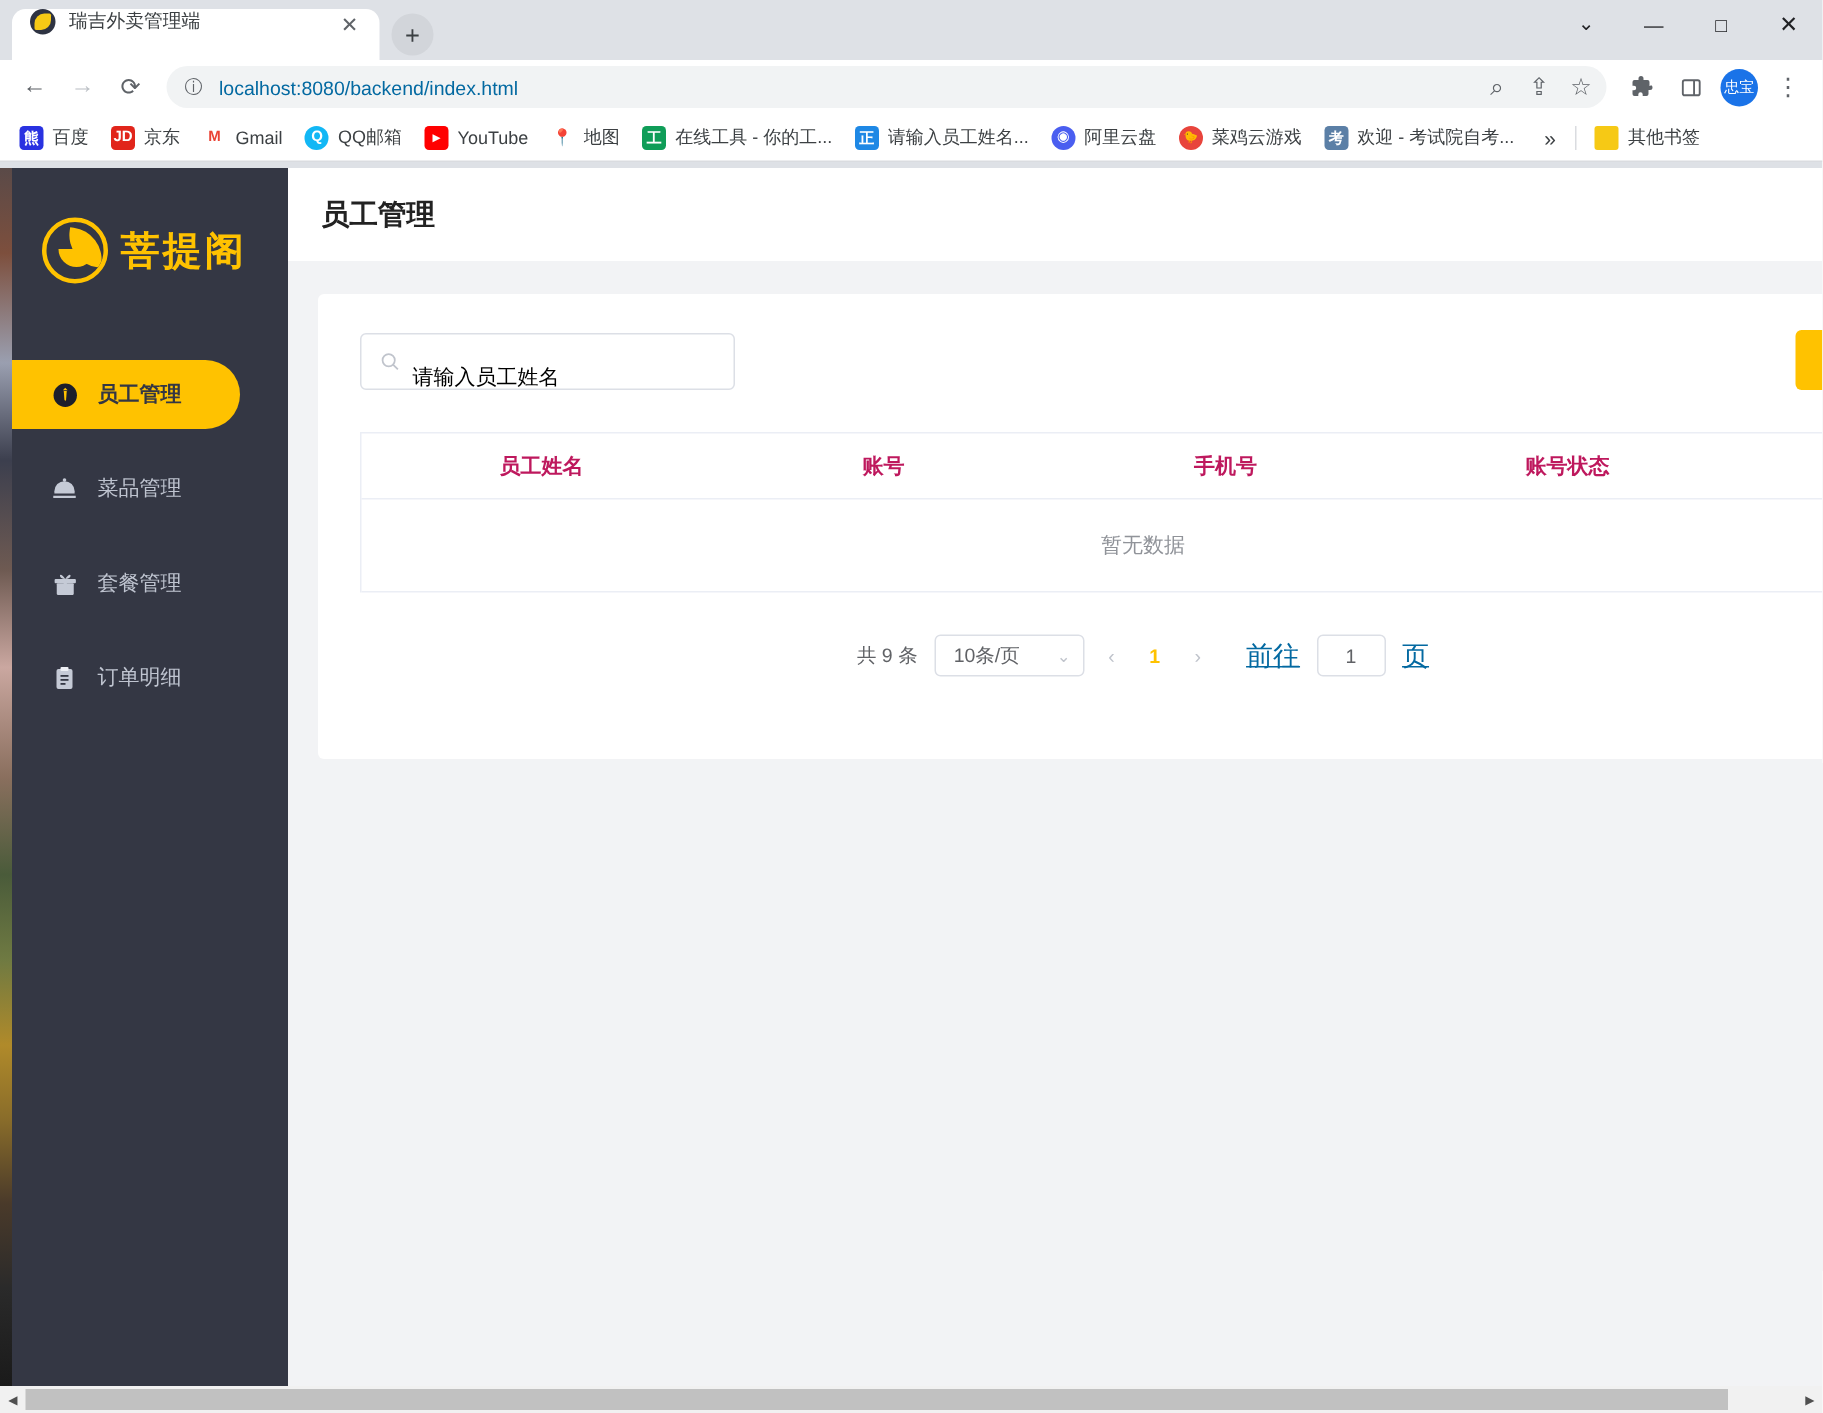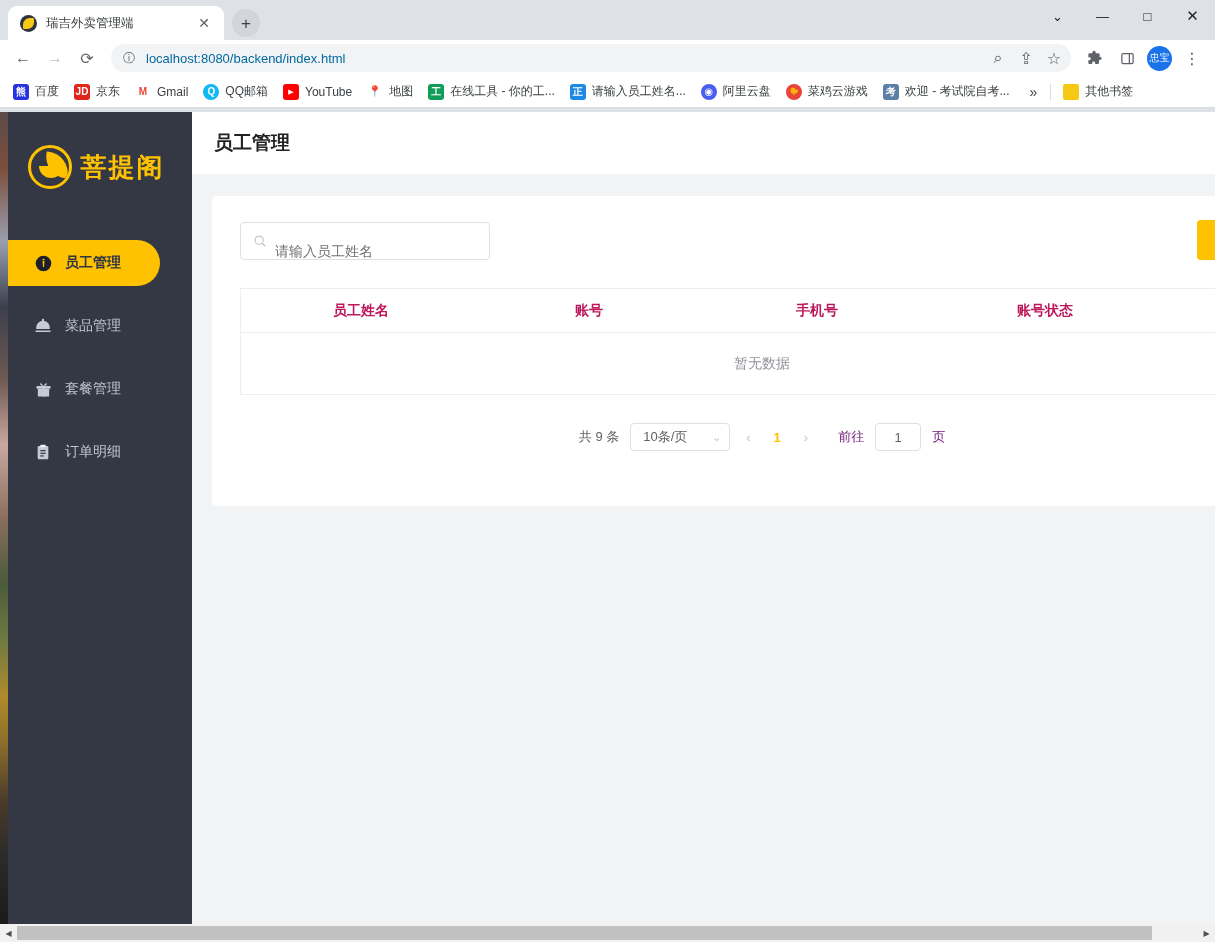--- a/index.html
+++ b/index.html
@@ -8,22 +8,22 @@
     font-family: "Liberation Sans", "DejaVu Sans", sans-serif;
     overflow: hidden; background: #ffffff;
   }
 
   
   .browser { width: 1215px; height: 942px; position: relative; background: #dee1e6; }
 
   .titlebar { height: 40px; background: #dee1e6; position: relative; display: flex; align-items: flex-end; }
   .tabstrip { display: flex; align-items: flex-end; height: 40px; padding-left: 8px; flex: 1; }
   .tab {
-    display: flex; align-items: center; gap: 9px;
-    height: 34px; width: 216px; padding: 0 10px 0 12px;
+    display: flex; align-items: flex-start; gap: 9px;
+    height: 34px; width: 245px; padding: 0 10px 0 12px;
     background: #ffffff; border-radius: 9px 9px 0 0; position: relative; margin-top: 21px;
   }
   .tab-favicon { width: 17px; height: 17px; border-radius: 50%; background: #2e3342; position: relative; flex: 0 0 auto; overflow: hidden; }
   .tab-favicon::after {
     content: ""; position: absolute; left: 3px; top: 3px; width: 11px; height: 11px;
     background: #f6c915; border-radius: 60% 10% 60% 10%;
   }
   .tab-title {
     flex: 1; font-size: 12.5px; color: #3c4043; white-space: nowrap;
     overflow: hidden; text-overflow: ellipsis;
@@ -118,21 +118,21 @@
   .card {
     position: absolute; left: 20px; top: 84px; width: 1100px; min-height: 310px;
     background: #ffffff; border-radius: 4px; padding: 26px 28px 24px 28px;
   }
   .search-row { display: flex; align-items: center; justify-content: space-between; }
   .search-box {
     width: 250px; height: 38px; border: 1px solid #dcdfe6; border-radius: 4px;
     display: flex; align-items: center; gap: 8px; padding: 0 12px;
   }
   .search-icon { color: #c0c4cc; flex: 0 0 auto; display: flex; }
-  .search-ph { font-size: 14px; color: #737373; margin-top: 21px; }
+  .search-ph { font-size: 14px; color: #000000; margin-top: 21px; }
   .add-btn {
     height: 40px; background: #ffc200; color: #333; border: none; border-radius: 4px;
     font-size: 14px; padding: 0 20px; font-family: inherit; white-space: nowrap;
     position: absolute; left: 985px; top: 24px; width: 140px;
   }
 
   .table { margin-top: 28px; border: 1px solid #ebeef5; border-bottom: none; width: 1044px; }
   .thead { display: flex; height: 44px; align-items: center; border-bottom: 1px solid #ebeef5; }
   .th { font-size: 14px; color: #be185d; font-weight: 700; padding-left: 12px; text-align: center; }
   .th:nth-child(1) { width: 228px; }
@@ -146,21 +146,21 @@
 
   .pager { margin-top: 28px; display: flex; align-items: center; justify-content: center; gap: 11px; }
   .pg-total { font-size: 13px; color: #606266; }
   .pg-size {
     height: 28px; min-width: 100px; border: 1px solid #dcdfe6; border-radius: 4px;
     display: flex; align-items: center; justify-content: space-between; padding: 0 8px 0 12px;
     font-size: 13px; color: #606266; gap: 8px;
   }
   .pg-arrow { font-size: 13px; color: #c0c4cc; padding: 0 5px; }
   .pg-num { font-size: 13px; color: #ffc200; padding: 0 7px; font-weight: 600; }
-  .pg-jump { font-size: 13px; color: #701a75; margin-left: 14px; }
+  .pg-jump { font-size: 18px; color: #0369a1; margin-left: 14px; text-decoration: underline; }
   .pg-input {
     width: 46px; height: 28px; border: 1px solid #dcdfe6; border-radius: 4px;
     display: flex; align-items: center; justify-content: center; font-size: 13px; color: #606266;
   }
 
   
   .hscroll { position: absolute; left: 0; bottom: 0; width: 1215px; height: 18px; background: #f1f1f1; display: flex; align-items: center; }
   .hs-arrow { width: 17px; height: 18px; display: flex; align-items: center; justify-content: center; font-size: 8px; color: #505050; flex: 0 0 auto; }
   .hs-track { flex: 1; height: 18px; position: relative; }
   .hs-thumb { position: absolute; left: 0; top: 2px; height: 14px; width: 1135px; background: #c1c1c1; border-radius: 0; }

